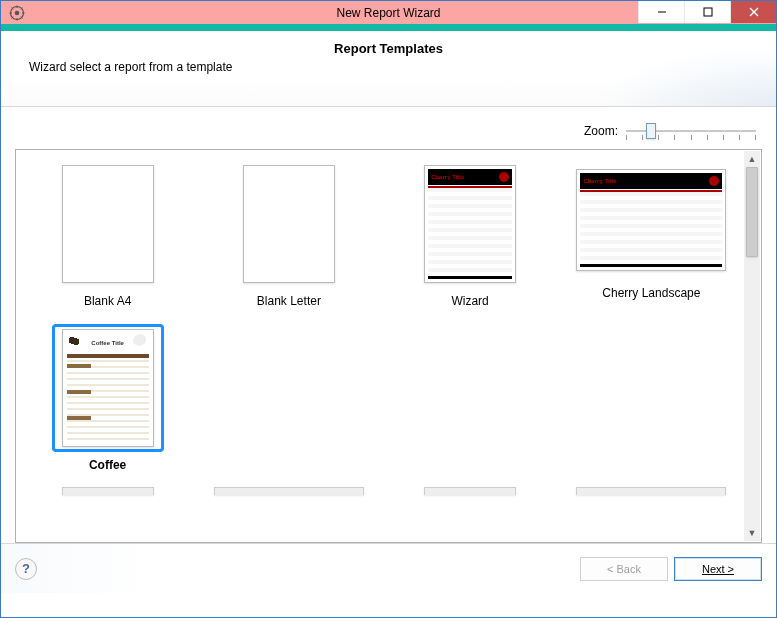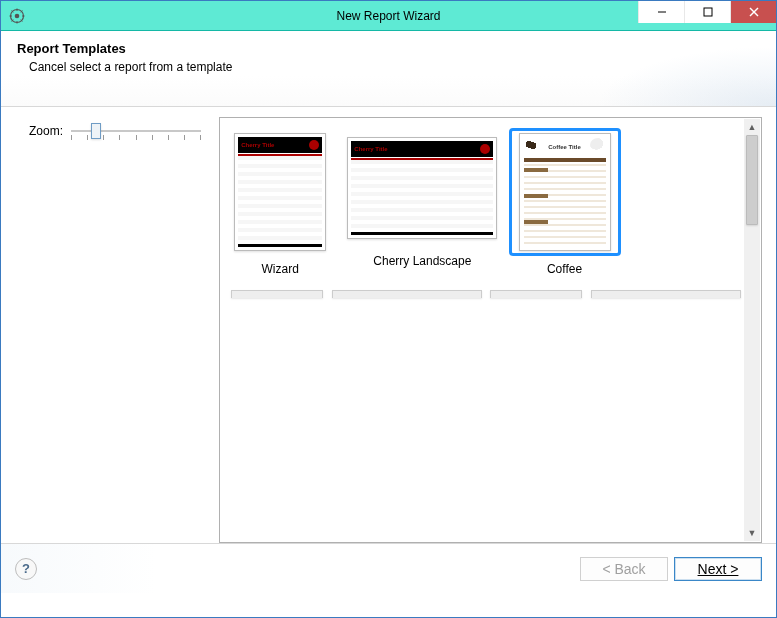--- a/index.html
+++ b/index.html
@@ -9,22 +9,22 @@
     font-size: 12px;
     background: #fff;
     width: 777px;
     height: 618px;
     overflow: hidden;
     border: 1px solid #3a7ac0;
   }
   
   .titlebar {
     height: 30px;
-    background: #5eead4;
-    border-bottom: 1px solid #14b8a6;
+    background: #fca5a5;
+    border-bottom: 7px solid #14b8a6;
     display: flex;
     align-items: center;
     position: relative;
     gap: 36px;
   }
   .titlebar .app-icon {
     width: 16px; height: 16px; margin: 0 8px;
     display:flex;align-items:center;justify-content:center;
   }
   .titlebar .title {
@@ -51,32 +51,31 @@
     height: 76px;
   }
   .wiz-header::after{
     content:"";
     position:absolute; right:0; bottom:0;
     width:180px;height:60px;
     background: radial-gradient(ellipse at 100% 100%, rgba(190,210,230,0.35) 0%, rgba(255,255,255,0) 70%);
     pointer-events:none;
   }
   .wiz-header h1 {
-    margin:0; font-size: 13px; font-weight:bold; color:#000;
+    margin:0; font-size: 13px; font-weight:bold; color:#000;text-align:center;
   }
   .wiz-header .subtitle {
     margin: 4px 0 0 12px; font-size:12px; color:#000;
   }
   
   .content {
-    padding: 10px 14px 0 28px;
+    padding: 10px 14px 0 14px;
     height: 436px;
     display:flex;
-    flex-direction:row;
-    gap:12px;
+    flex-direction:column;
   }
   .zoom-row {
     display:flex; justify-content:flex-end; align-items:center;
     gap:8px; margin: 2px 6px 6px 0;
     height:24px;
   }
   .zoom-label { font-size:12px; color:#000; }
   .zoom-slider {
     width: 130px; height: 20px; position:relative;
   }
@@ -146,21 +145,21 @@
     position:relative;
     overflow:hidden;
   }
   .thumb.portrait { width:92px; height:118px; }
   .thumb.landscape { width:150px; height:102px; }
   .tmpl.landscape .thumb-wrap { width:160px; height:120px; }
   .tmpl .label {
     margin-top: 6px; font-size:12px; color:#000; text-align:center;
     max-width:160px; line-height:1.2;
   }
-  .tmpl.selected .label { font-weight:normal; }
+  .tmpl.selected .label { font-weight:bold; }
   
   .cherry-hdr {
     position:absolute; left:3px; right:3px; top:3px; height:16px;
     background:#000;
     display:flex; align-items:center;
   }
   .cherry-hdr::before{content:"Cherry Title"; color:#a00; font-size:6px; margin-left:3px; font-weight:bold;}
   .cherry-hdr::after{content:""; width:10px;height:10px;background:#a00;border-radius:50%; margin-left:auto; margin-right:3px;}
   .cherry-body {
     position:absolute; left:3px; right:3px; top:20px; bottom:6px;
@@ -221,21 +220,21 @@
     width:22px;height:22px;border:1px solid #bdbdbd;border-radius:50%;
     display:flex;align-items:center;justify-content:center;
     color:#4a6a8a; font-weight:bold; font-size:13px;
     background:#f8f8f8;
   }
   .footer-btns { margin-left:auto; display:flex; gap:6px; }
   .btn {
     min-width: 88px; height: 24px;
     border:1px solid #adadad;
     background:#fdfdfd;
-    font-size:14px; color:#000;
+    font-size:11px; color:#000;
     display:flex;align-items:center;justify-content:center;
     padding:0 10px;
     cursor:pointer;
   }
   .btn.disabled { color:#a0a0a0; border-color:#d0d0d0; cursor:default;}
   .btn.default { border-color:#3a87c8; box-shadow: inset 0 0 0 1px rgba(58,135,200,0.25); text-decoration: underline;}
 </style>
 </head>
 <body>
 
@@ -272,21 +271,21 @@
       <svg width="10" height="10">
           <line x1="1" y1="1" x2="9" y2="9" stroke="#fff" stroke-width="1.4"></line>
           <line x1="9" y1="1" x2="1" y2="9" stroke="#fff" stroke-width="1.4"></line>
         </svg>
     </div>
   </div>
 </div>
 
 <div class="wiz-header">
   <h1>Report Templates</h1>
-  <div class="subtitle">Cancel select a report from a template</div>
+  <div class="subtitle">Wizard select a report from a template</div>
 </div>
 
 <div class="content">
   <div class="zoom-row">
     <span class="zoom-label">Zoom:</span>
     <div class="zoom-slider">
       <div class="track"></div>
       <div class="thumb"></div>
       <div class="ticks">
           <span></span>
@@ -298,20 +297,32 @@
           <span></span>
           <span></span>
           <span></span>
         </div>
     </div>
   </div>
 
   <div class="gallery-box">
     <div class="gallery-scroll">
       <div class="grid" id="template-grid">
+          <div class="tmpl portrait">
+            <div class="thumb-wrap">
+              <div class="thumb portrait blank"></div>
+            </div>
+            <div class="label">Blank A4</div>
+          </div>
+          <div class="tmpl portrait">
+            <div class="thumb-wrap">
+              <div class="thumb portrait blank"></div>
+            </div>
+            <div class="label">Blank Letter</div>
+          </div>
           <div class="tmpl portrait">
             <div class="thumb-wrap">
               <div class="thumb portrait cherry">
                 <div class="cherry-hdr"></div>
                 <div class="cherry-body"></div>
                 <div class="cherry-ftr"></div>
               </div>
             </div>
             <div class="label">Wizard</div>
           </div>

